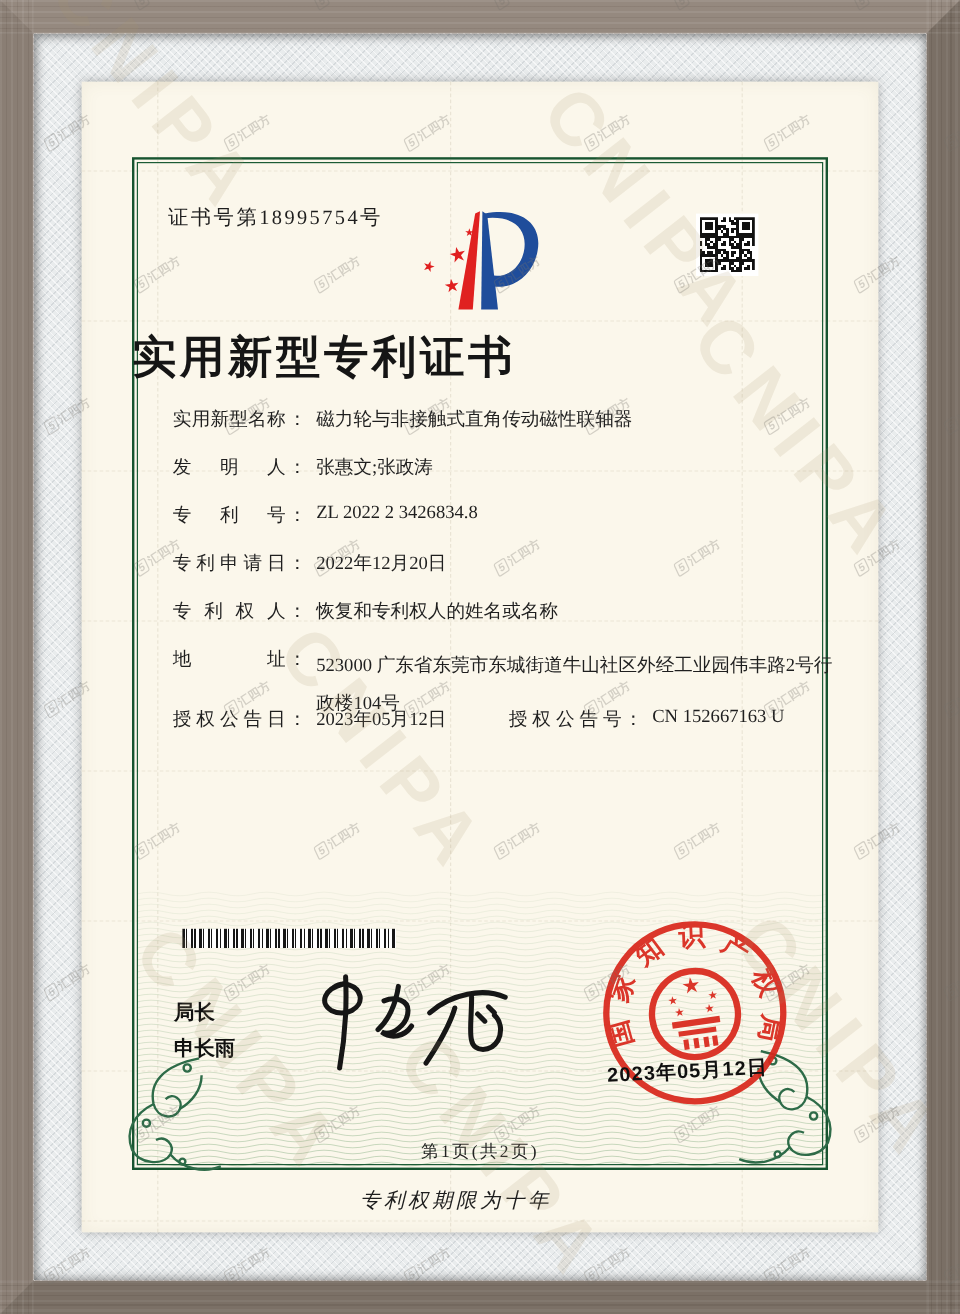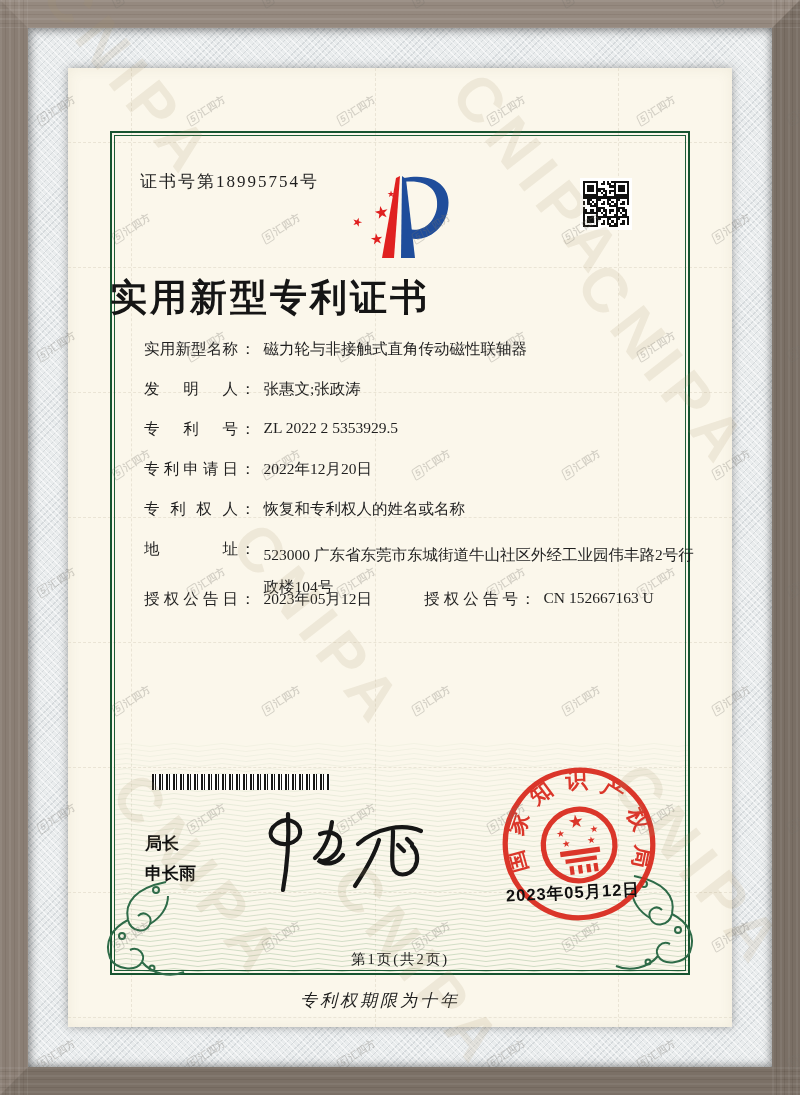--- a/index.html
+++ b/index.html
@@ -480,21 +480,21 @@
         <span class="colon">：</span>
       <span class="val">张惠文;张政涛</span>
     </div>
     <div class="abs row r-pat">
       <span class="jlabel">
           <span>专</span>
           <span>利</span>
           <span>号</span>
         </span>
         <span class="colon">：</span>
-      <span class="val">ZL 2022 2 5353929.5</span>
+      <span class="val">ZL 2022 2 3426834.8</span>
     </div>
     <div class="abs row r-app">
       <span class="jlabel">
           <span>专</span>
           <span>利</span>
           <span>申</span>
           <span>请</span>
           <span>日</span>
         </span>
         <span class="colon">：</span>

